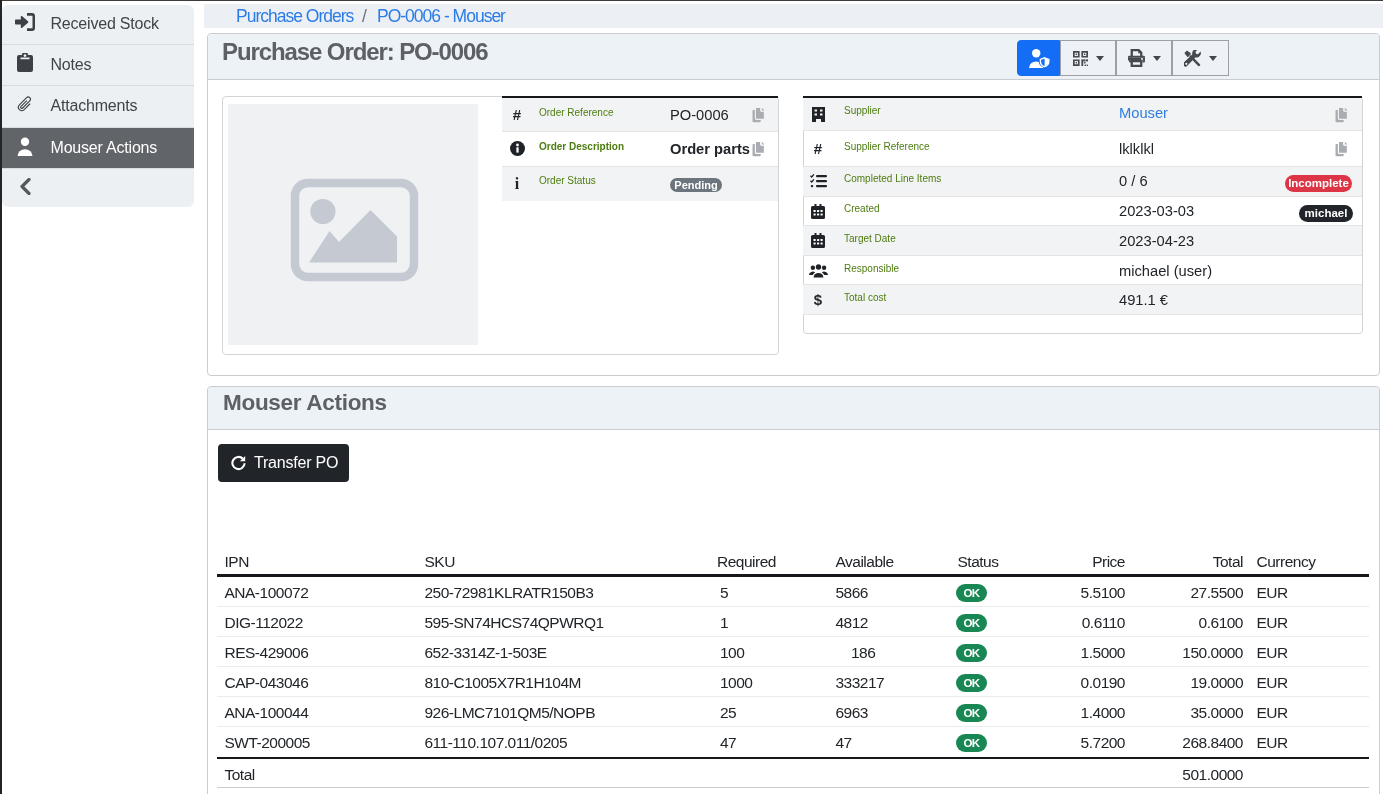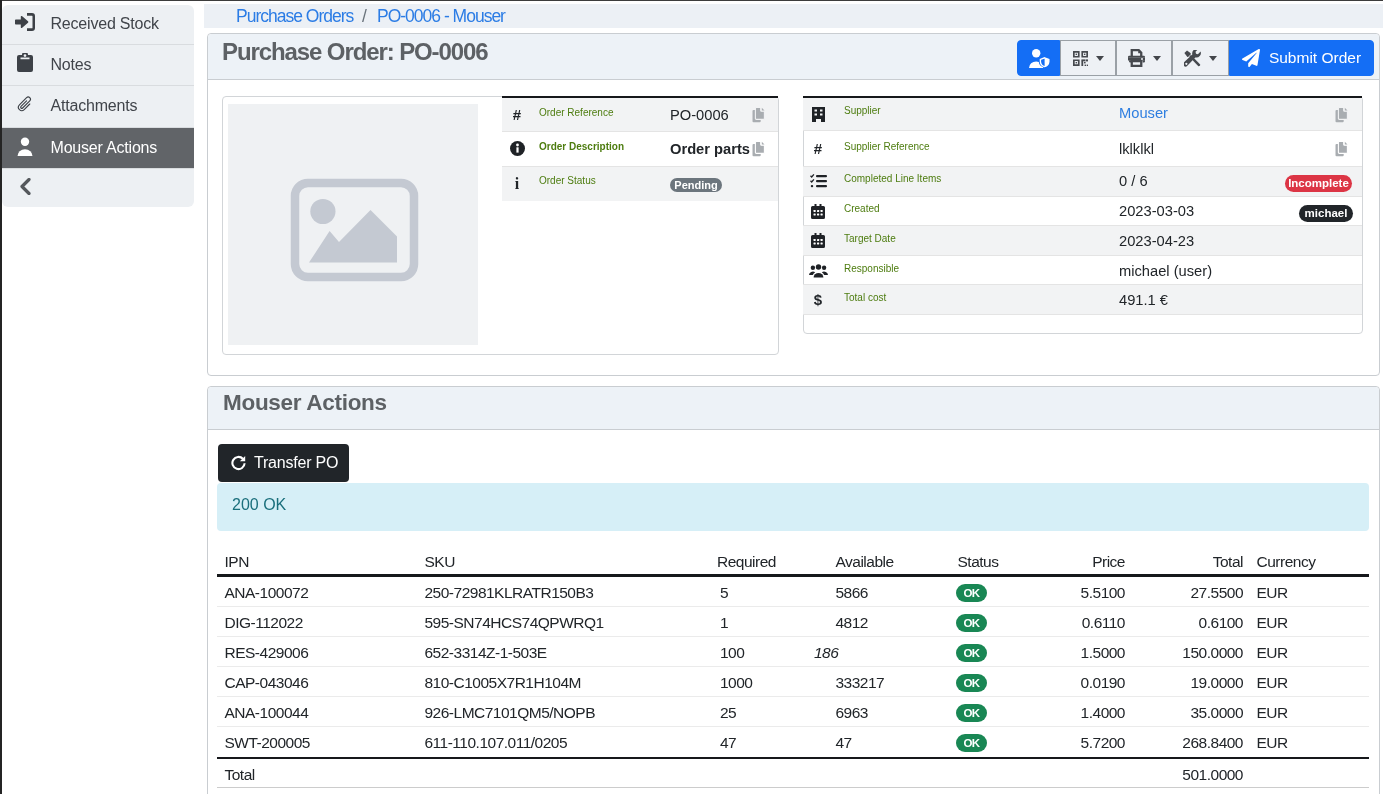--- a/index.html
+++ b/index.html
@@ -175,26 +175,20 @@
     <div class="hbtn lite" style="left:964.5px; width:57px;">
       <svg width="17" height="17" viewBox="0 0 17 17">
           <g fill="#46494e">
             <path d="M0.4 3 L3 0.4 l3.4 2.6 a1.1 1.1 0 0 1 0.15 1.6 l-1.95 1.95 a1.1 1.1 0 0 1 -1.6-0.15 z"></path>
             <path d="M5.3 6.7 l1.6-1.6 9.3 9.3 a1.9 1.9 0 0 1 -0.4 1.4 a1.9 1.9 0 0 1 -1.4 0.4 z"></path>
             <path d="M16.6 1.5 a4.5 4.5 0 0 1 -5.3 5.9 l-8 8.4 a2.4 2.4 0 0 1 -3.4-3.4 l8.4-8 a4.5 4.5 0 0 1 5.9-5.3 l-2.7 2.7 0.5 1.9 1.9 0.5 z M2.3 12.7 a1.1 1.1 0 1 0 0.1 0 z" fill-rule="evenodd"></path>
           </g>
         </svg>
       <span class="caret"></span>
     </div>
-    <div class="hbtn blue" style="left:1021.5px; width:145px; border-radius:0 4px 4px 0;" id="btn-subm">
-      <svg width="18" height="18" viewBox="0 0 512 512" style="margin-right:9px;">
-          <path d="M476 3.2 L12.5 270.6 c-18.1 10.4 -15.8 35.6 2.2 43.2 L121 358.4 l287.3 -253.2 c5.5 -4.9 13.3 2.6 8.6 8.3 L176 407 v80.5 c0 23.6 28.5 32.9 42.5 15.8 L282 426 l124.6 52.2 c14.2 6 30.4 -2.9 33 -18.2 l72 -432 C515 7.8 493.3 -6.8 476 3.2 z" fill="#fff"></path>
-        </svg>
-      <span>Submit Order</span>
-    </div>
 
     <div id="lbox">
       <div id="thumb">
         <svg width="250" height="241" viewBox="0 0 250 241">
             <g fill="none" stroke="#c4c9d2" stroke-width="8.5">
               <rect x="67" y="79" width="119" height="94" rx="13"></rect>
             </g>
             <circle cx="94.9" cy="107.5" r="12.6" fill="#c4c9d2"></circle>
             <path d="M81 158.6 L101.6 127 L111 138 L142.5 106 L169 132.5 L169 158.6 z" fill="#c4c9d2"></path>
           </svg>
@@ -328,23 +322,20 @@
   <div id="panel2" class="panel abs">
     <div class="phead"></div>
     <div class="ptitle">Mouser Actions</div>
     <div id="btn-transfer">
       <svg width="15" height="16" viewBox="0 0 15 16" style="margin-right:8px;">
           <path d="M13.6 8.3 a6.1 6.1 0 1 1 -1.7-4.5" fill="none" stroke="#fff" stroke-width="2.1"></path>
           <path d="M14.2 0.9 v5.3 h-5.3 z" fill="#fff"></path>
         </svg>
       <span>Transfer PO</span>
     </div>
-    <div id="alert">
-        <span>200 OK</span>
-      </div>
 
     <div id="btable">
       <div class="bhead">
         <span style="left:7.5px;">IPN</span>
         <span style="left:207.5px;">SKU</span>
         <span style="left:500px;">Required</span>
         <span style="left:618.5px;">Available</span>
         <span style="left:740.5px;">Status</span>
         <span class="pr" style="right:243.5px; width:0;"></span>
         <span style="left:830px; width:78px; text-align:right;">Price</span>
@@ -369,21 +360,21 @@
           <span style="left:618.5px;">4812</span>
           <span class="okb">OK</span>
           <span style="left:830px; width:78px; text-align:right;">0.6110</span>
           <span style="left:950px; width:76px; text-align:right;">0.6100</span>
           <span style="left:1039.5px;">EUR</span>
       </div>
       <div class="brow">
         <span style="left:7.5px;">RES-429006</span>
           <span style="left:207.5px;">652-3314Z-1-503E</span>
           <span style="left:503px;">100</span>
-          <span style="left:597px;font-style:italic;">186</span>
+          <span style="left:634px;">186</span>
           <span class="okb">OK</span>
           <span style="left:830px; width:78px; text-align:right;">1.5000</span>
           <span style="left:950px; width:76px; text-align:right;">150.0000</span>
           <span style="left:1039.5px;">EUR</span>
       </div>
       <div class="brow">
         <span style="left:7.5px;">CAP-043046</span>
           <span style="left:207.5px;">810-C1005X7R1H104M</span>
           <span style="left:503px;">1000</span>
           <span style="left:618.5px;">333217</span>

